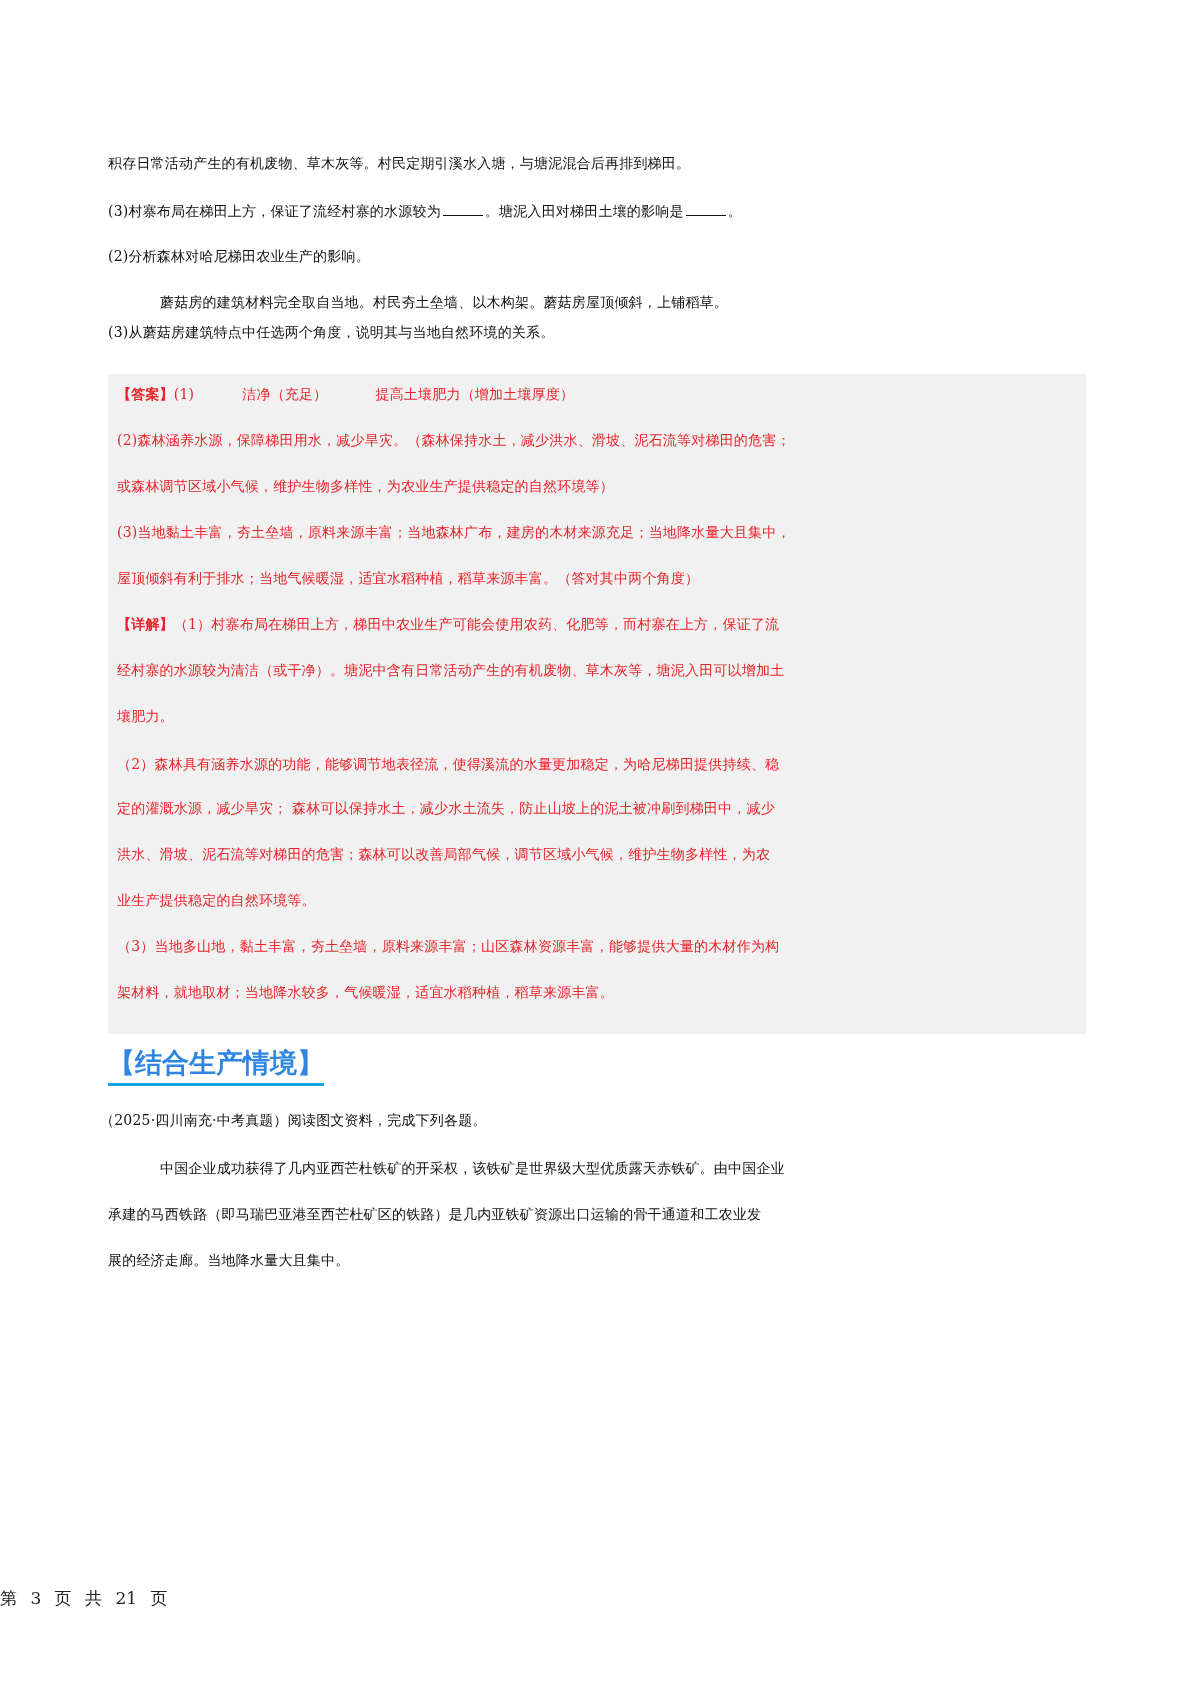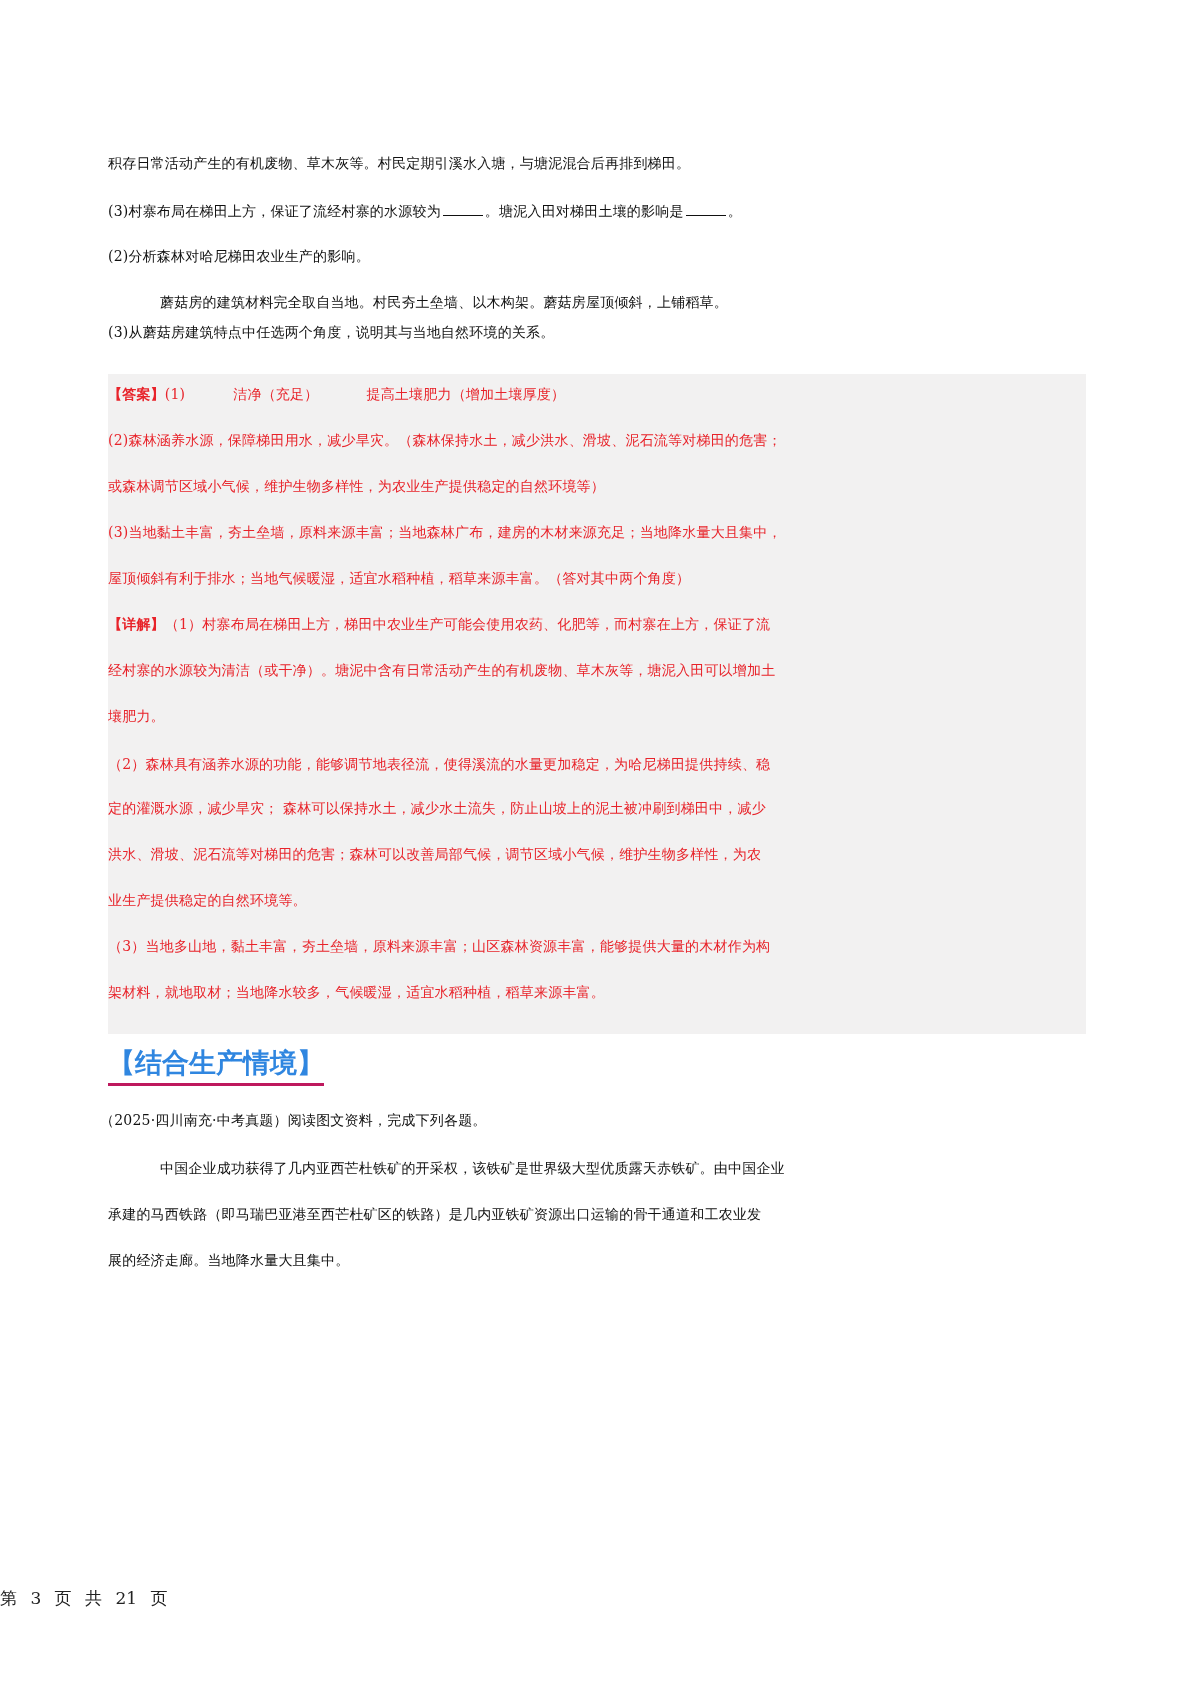--- a/index.html
+++ b/index.html
@@ -29,34 +29,34 @@
       margin: 0 2px;
     }
     .answer-box {
       position: absolute;
       left: 108px;
       top: 374px;
       width: 978px;
       height: 660px;
       background: #f2f1f1;
     }
-    .red { color: #e8232a; }
+    .red { color: #e8232a; margin-left: 9px; }
     .tag { color: #e8232a; font-weight: bold; }
     .sp { display: inline-block; }
     .section-title {
       position: absolute;
       left: 108px;
       top: 1046px;
       font-family: "DejaVu Sans", "Liberation Sans", sans-serif;
       font-size: 27px;
       font-weight: bold;
       color: #2f86e0;
       line-height: 34px;
       padding-bottom: 3px;
-      border-bottom: 3px solid #be185d;
+      border-bottom: 3px solid #0ea5e9;
       white-space: nowrap;
     }
     .footer {
       position: absolute;
       top: 1587px;
       left: 0;
       width: 1190px;
       text-align: left;
       font-size: 17px;
       color: #222;

